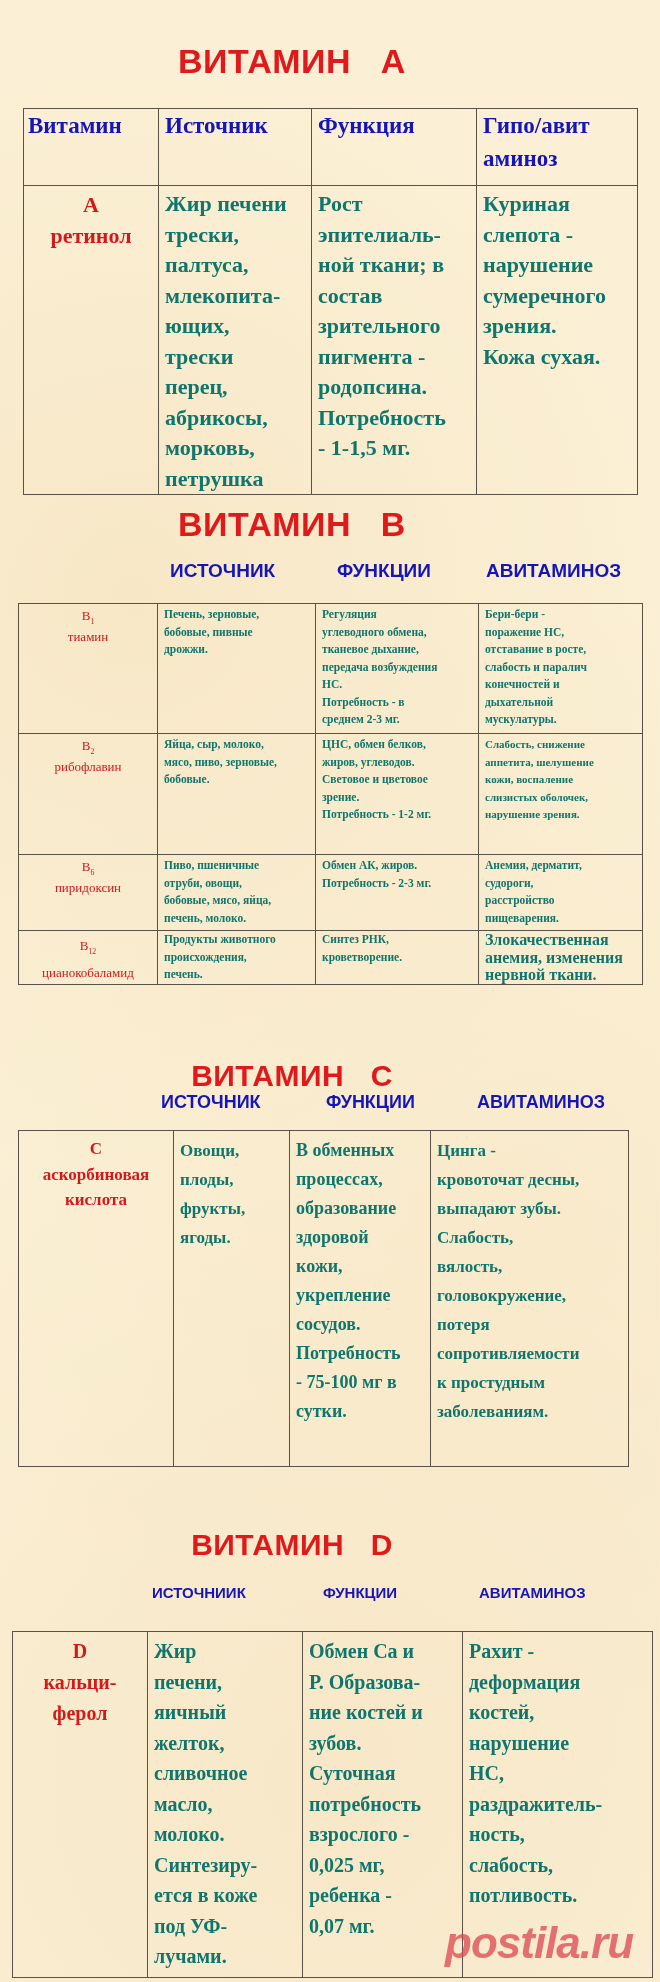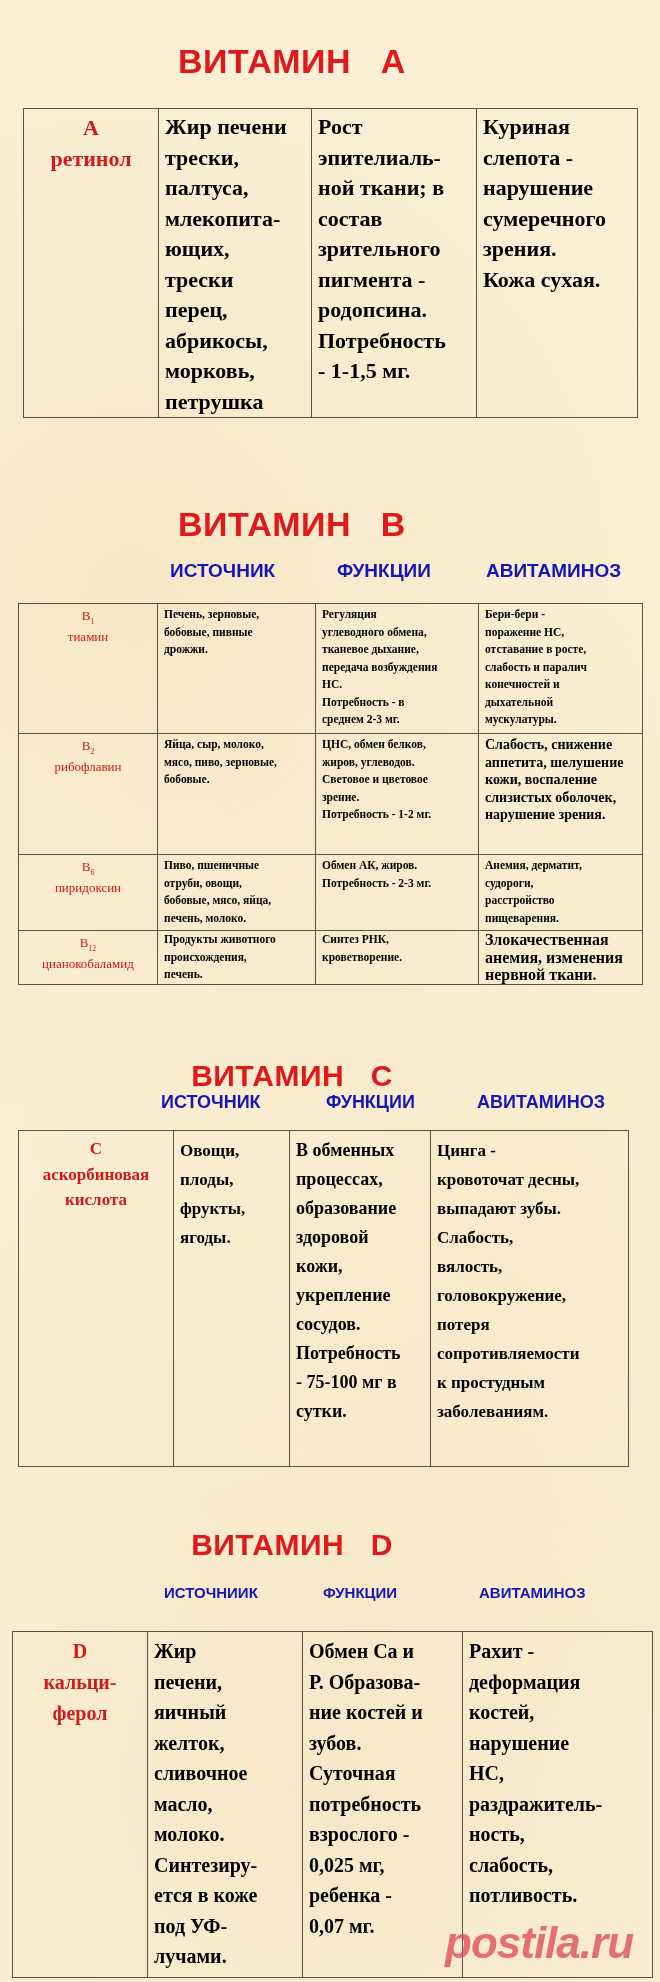--- a/index.html
+++ b/index.html
@@ -20,21 +20,21 @@
   }
   .hdr-label {
     position: absolute; font-family: "Liberation Sans", sans-serif;
     font-weight: bold; color: #1515b8; white-space: nowrap;
   }
   table.vt {
     position: absolute; border-collapse: collapse; table-layout: fixed;
   }
   table.vt td {
     border: 1.5px solid #5a5248; vertical-align: top; padding: 0 0 0 6px;
-    font-weight: bold; color: #000000;
+    font-weight: bold; color: #0f766e;
   }
   td.vname { text-align: center; color: #d21a1a !important; padding-left: 0 !important; }
   td.th { color: #1515b8 !important; }
   .cell-line { display: block; white-space: nowrap; }
   sub { font-size: 60%; }
   .watermark {
     position: absolute; left: 445px; top: 1918px; font-family: "Liberation Sans", sans-serif;
     font-style: italic; font-weight: bold; font-size: 44px; color: rgba(220,70,80,0.75);
     letter-spacing: -1px;
   }
@@ -45,20 +45,27 @@
 <div class="sec-title" style="top:42px; font-size:34px;">ВИТАМИН   А</div>
 
 <table class="vt" style="left:23px; top:108px; width:614px;">
   <colgroup>
       <col style="width:135px">
       <col style="width:153px">
       <col style="width:165px">
       <col style="width:161px">
     </colgroup>
   <tbody>
+      <tr style="height:77px;">
+    <td class="th" style="font-size:23px; line-height:33px; padding-left:4px;"><span>Витамин</span></td>
+    <td class="th" style="font-size:23px; line-height:33px;"><span>Источник</span></td>
+    <td class="th" style="font-size:23px; line-height:33px;"><span>Функция</span></td>
+    <td class="th" style="font-size:23px; line-height:33px; white-space:pre-line;"><span>Гипо/авит
+аминоз</span></td>
+  </tr>
   <tr style="height:308px;">
     <td class="vname" style="font-size:22px; line-height:31px; padding-top:3px;">
       <span class="cell-line">А</span>
       <span class="cell-line">ретинол</span>
     </td>
     <td style="font-size:22px; line-height:30.5px; padding-top:3px;">
       <span class="cell-line">Жир печени</span>
       <span class="cell-line">трески,</span>
       <span class="cell-line">палтуса,</span>
       <span class="cell-line">млекопита-</span>
@@ -146,21 +153,21 @@
       <span class="cell-line">мясо, пиво, зерновые,</span>
       <span class="cell-line">бобовые.</span>
     </td>
     <td style="font-size:11.5px; line-height:17.5px; padding-top:2px;">
       <span class="cell-line">ЦНС, обмен белков,</span>
       <span class="cell-line">жиров, углеводов.</span>
       <span class="cell-line">Световое и цветовое</span>
       <span class="cell-line">зрение.</span>
       <span class="cell-line">Потребность - 1-2 мг.</span>
     </td>
-    <td style="font-size:14px; line-height:17.5px; padding-top:2px;">
+    <td style="font-size:11px; line-height:17.5px; padding-top:2px;">
       <span class="cell-line">Слабость, снижение</span>
       <span class="cell-line">аппетита, шелушение</span>
       <span class="cell-line">кожи, воспаление</span>
       <span class="cell-line">слизистых оболочек,</span>
       <span class="cell-line">нарушение зрения.</span>
     </td>
   </tr>
 
   <tr style="height:76px;">
     <td class="vname" style="font-size:13px; line-height:15px; padding-top:4px; font-weight:normal;">
@@ -179,21 +186,21 @@
     </td>
     <td style="font-size:11.5px; line-height:17.5px; padding-top:2px;">
       <span class="cell-line">Анемия, дерматит,</span>
       <span class="cell-line">судороги,</span>
       <span class="cell-line">расстройство</span>
       <span class="cell-line">пищеварения.</span>
     </td>
   </tr>
 
   <tr style="height:52px;">
-    <td class="vname" style="font-size:13px; line-height:15px; padding-top:4px; font-weight:normal;">
+    <td class="vname" style="font-size:13px; line-height:21px; padding-top:4px; font-weight:normal;">
       <span class="cell-line"><span>B</span><sub>12</sub></span>
       <span class="cell-line">цианокобаламид</span>
     </td>
     <td style="font-size:11.5px; line-height:17.5px; padding-top:0px;">
       <span class="cell-line">Продукты животного</span>
       <span class="cell-line">происхождения,</span>
       <span class="cell-line">печень.</span>
     </td>
     <td style="font-size:11.5px; line-height:17.5px; padding-top:0px;">
       <span class="cell-line">Синтез РНК,</span>
@@ -255,21 +262,21 @@
       <span class="cell-line">потеря</span>
       <span class="cell-line">сопротивляемости</span>
       <span class="cell-line">к простудным</span>
       <span class="cell-line">заболеваниям.</span>
     </td>
   </tr>
 </tbody>
   </table>
 
 <div class="sec-title" style="top:1528px; font-size:30px;">ВИТАМИН   D</div>
-<div class="hdr-label" style="left:164px; top:1584px; font-size:15px;">ИСТОЧНИИК</div>
+<div class="hdr-label" style="left:152px; top:1584px; font-size:15px;">ИСТОЧНИИК</div>
 <div class="hdr-label" style="left:323px; top:1584px; font-size:15px;">ФУНКЦИИ</div>
 <div class="hdr-label" style="left:479px; top:1584px; font-size:15px;">АВИТАМИНОЗ</div>
 
 <table class="vt" style="left:12px; top:1631px; width:640px;">
   <colgroup>
       <col style="width:135px">
       <col style="width:155px">
       <col style="width:160px">
       <col style="width:190px">
     </colgroup>

